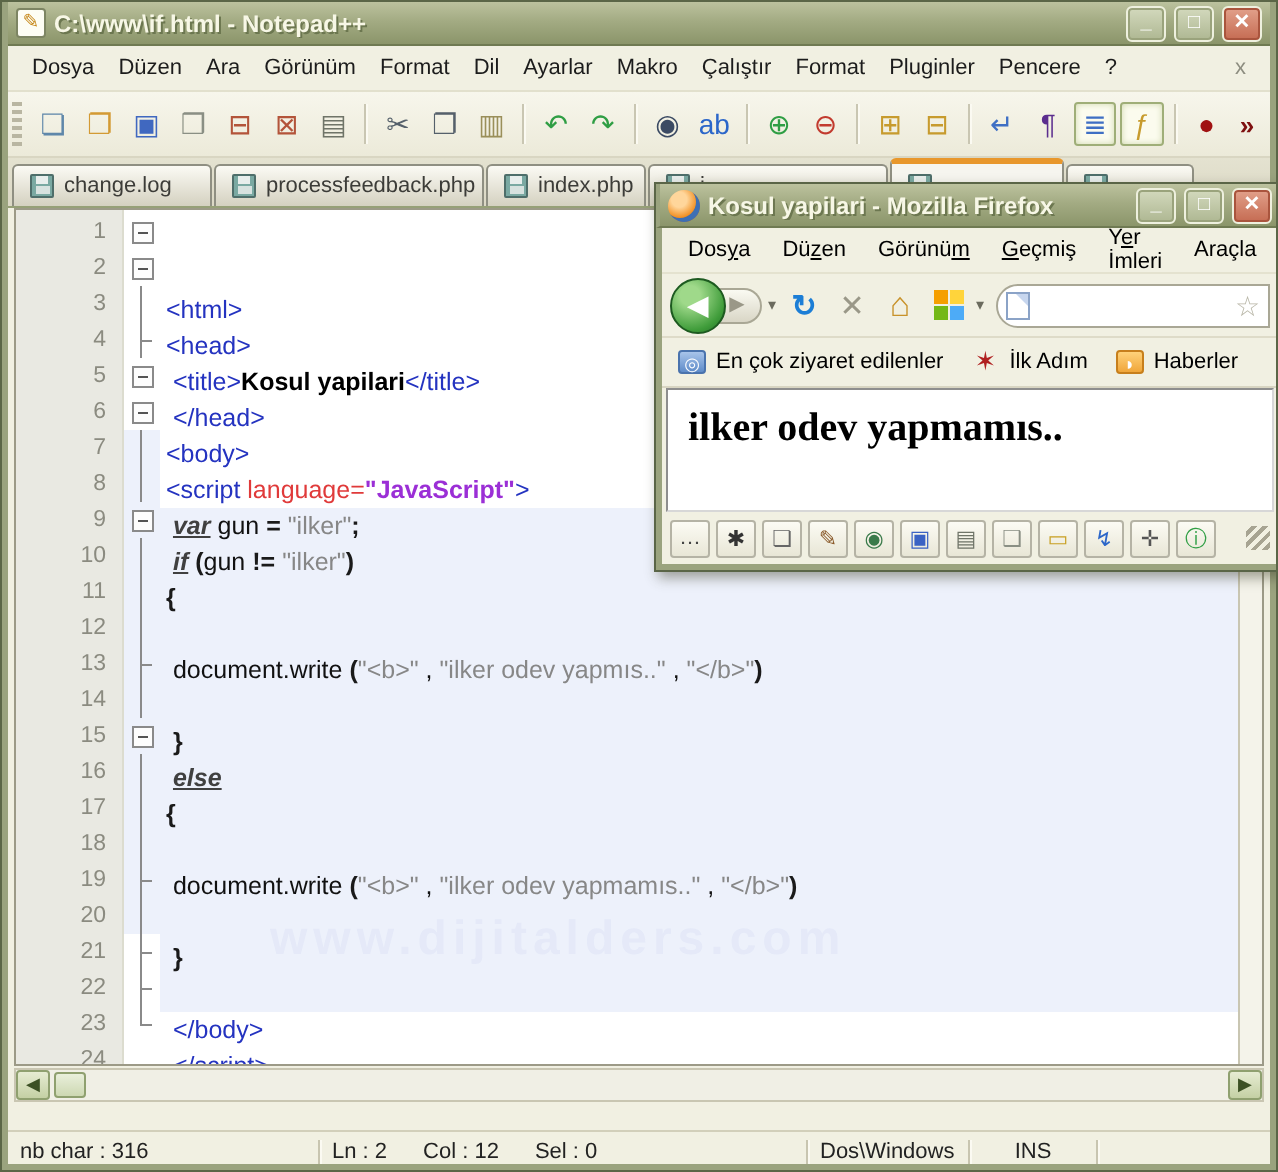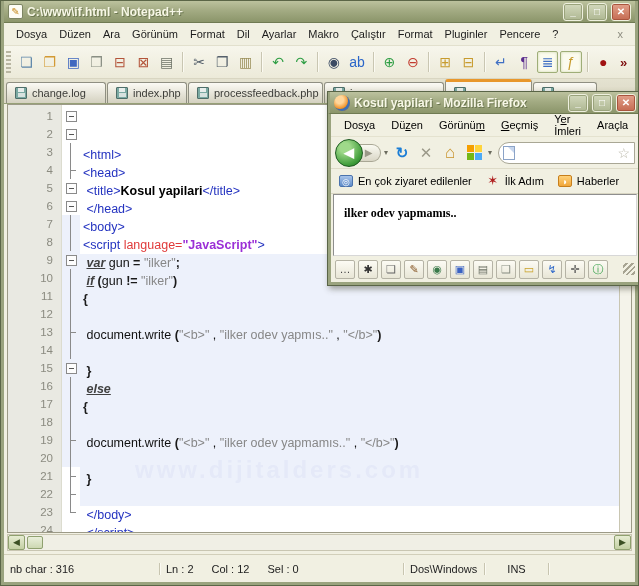--- a/index.html
+++ b/index.html
@@ -73,22 +73,22 @@
   #vtrack{width:12px;flex:0 0 auto;background:#f4f3ea;border-left:1px solid #c9c6b2;}
   
   #hscroll{position:absolute;left:3px;right:3px;bottom:31px;height:17px;background:#f0efe5;
       border:1px solid #c9c6b2;display:flex;align-items:center;}
   .sc-btn{width:17px;height:15px;background:linear-gradient(180deg,#e6ecd2,#c4d0a4);
       border:1px solid #8fa06f;color:#3c5024;font-size:9px;line-height:13px;text-align:center;border-radius:2px;}
   #hthumb{width:16px;height:13px;margin-left:2px;background:linear-gradient(180deg,#e9efdb,#cdd8b2);
       border:1px solid #8fa06f;border-radius:2px;}
   #hspacer{flex:1;}
   
-  #npstatus{position:absolute;left:0;right:0;bottom:0;height:28px;background:#f1f0e2;
-      border-top:1px solid #d2cfba;display:flex;align-items:center;font-size:11px;color:#222;}
+  #npstatus{position:absolute;left:0;right:0;bottom:0;height:17px;background:#f1f0e2;
+      border-top:1px solid #d2cfba;display:flex;align-items:flex-end;font-size:11px;color:#222;}
   .st-seg{display:flex;align-items:center;padding:0 6px;border-right:1px solid #c8c5b0;
       box-shadow:1px 0 0 #fbfaf2;white-space:nowrap;overflow:hidden;}
   .st-grip{width:16px;background:
       repeating-linear-gradient(135deg,transparent 0 3px,#b9b6a2 3px 5px);margin:8px 2px 2px auto;}
   
   #ff{position:absolute;left:326px;top:90px;width:316px;height:195px;
       border:1px solid #5a6547;background:#f1f0e2;box-shadow:2px 3px 6px rgba(60,60,40,.45);
       display:flex;flex-direction:column;}
   #ff .titlebar{border-left:2px solid #9aa37e;border-right:2px solid #9aa37e;}
   .ff-body{flex:1;border-left:3px solid #9aa37e;border-right:3px solid #9aa37e;
@@ -121,21 +121,21 @@
   .star{color:#b9b7a8;font-size:14px;}
   .ff-bookmarks{height:25px;display:flex;align-items:center;gap:14px;padding:0 8px;font-size:11px;
       border-bottom:1px solid #d8d5c2;}
   .bm{display:flex;align-items:center;gap:5px;white-space:nowrap;}
   .bm-ico{width:14px;height:12px;border-radius:2px;font-size:9px;line-height:12px;text-align:center;color:#fff;flex:0 0 auto;}
   .bm-ico.search-folder{background:linear-gradient(180deg,#a8c4ea,#5f8cc9);border:1px solid #4a73ad;}
   .bm-ico.red-creature{background:transparent;color:#b02020;font-size:13px;line-height:11px;}
   .bm-ico.rss-folder{background:linear-gradient(180deg,#ffd27a,#f0a63a);border:1px solid #c77f1c;}
   .ff-content{flex:1;margin:0 2px;background:#fff;border:1px solid #8e8e8e;border-right-color:#d7d7d7;
       border-bottom-color:#d7d7d7;padding:8px 10px;overflow:hidden;}
-  .ff-content .msg{font-family:"Liberation Serif",serif;font-weight:bold;font-size:12px;color:#000;}
+  .ff-content .msg{font-family:"Liberation Serif",serif;font-weight:bold;font-size:20px;color:#000;}
   .ff-status{height:26px;display:flex;align-items:center;gap:3px;padding:2px 4px;}
   .ffs-btn{min-width:20px;height:19px;display:flex;align-items:center;justify-content:center;
       border:1px solid #b5b3a5;background:linear-gradient(180deg,#fcfbf4,#e8e6d6);
       font-size:11px;border-radius:2px;padding:0 2px;}
   .ffs-grip{width:12px;height:12px;margin-left:auto;
       background:repeating-linear-gradient(135deg,transparent 0 2px,#a7a492 2px 4px);}
 </style>
 </head>
 <body>
 
@@ -197,27 +197,27 @@
         <span class="tb-ico pressed" style="color: rgb(199, 155, 46);">ƒ</span>
         <span class="tb-sep"></span>
         <span class="tb-ico" style="color: rgb(160, 18, 18);">●</span>
         <span class="tb-more">»</span>
       </div>
     <div class="tabbar" id="np-tabs">
         <div class="tab" style="width: 100px;">
           <span class="floppy"></span>
           <span>change.log</span>
         </div>
+        <div class="tab" style="width: 135px;">
+          <span class="floppy"></span>
+          <span>processfeedback.php</span>
+        </div>
         <div class="tab" style="width: 80px;">
           <span class="floppy"></span>
           <span>index.php</span>
-        </div>
-        <div class="tab" style="width: 135px;">
-          <span class="floppy"></span>
-          <span>processfeedback.php</span>
         </div>
         <div class="tab" style="width: 120px;">
           <span class="floppy"></span>
           <span>i</span>
         </div>
         <div class="tab active" style="width: 87px;">
           <span class="floppy"></span>
           <span></span>
         </div>
         <div class="tab" style="width: 64px;">

